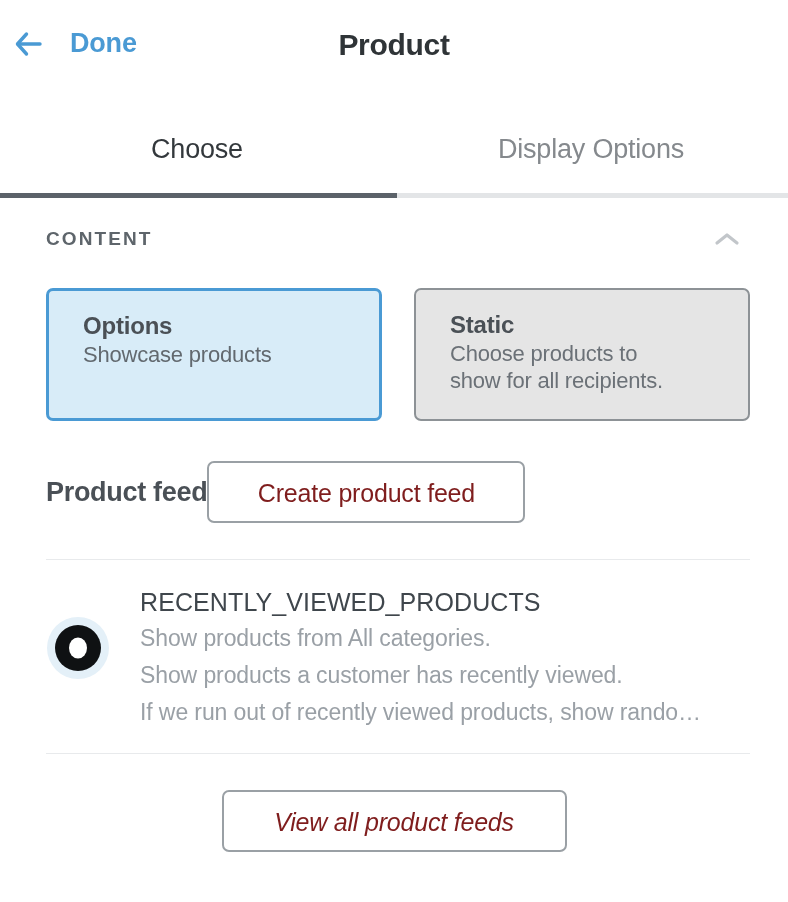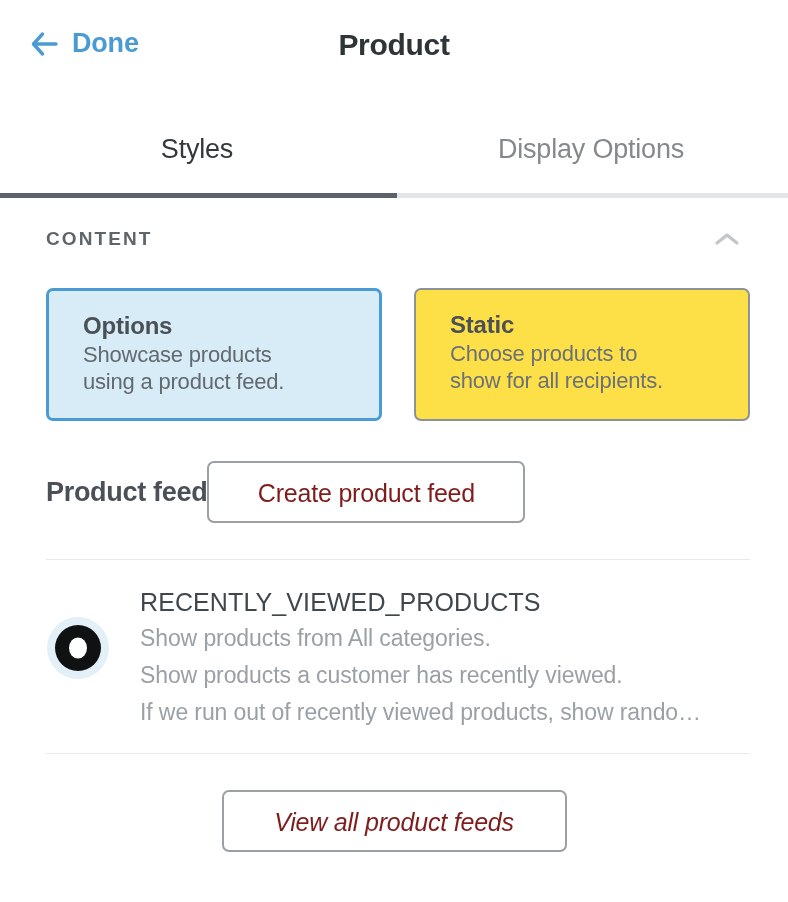--- a/index.html
+++ b/index.html
@@ -22,25 +22,25 @@
   }
 
   
   .header {
     position: relative;
     height: 105px;
     background: #ffffff;
   }
   .back-link {
     position: absolute;
-    left: 30px;
+    left: 14px;
     top: 30px;
     display: flex;
     align-items: center;
-    gap: 14px;
+    gap: 28px;
     cursor: pointer;
     user-select: none;
   }
   .back-arrow {
     display: block;
     width: 28px;
     height: 26px;
   }
   .back-label {
     font-size: 27px;
@@ -145,21 +145,21 @@
     border-radius: 7px;
     padding: 22px 0 0 34px;
     cursor: pointer;
     user-select: none;
   }
   .option-card.selected {
     background: #d8ecf8;
     border: 3px solid #4a9ad4;
   }
   .option-card.unselected {
-    background: #fde047;
+    background: #e5e5e5;
     border: 2px solid #8d9296;
   }
   .option-title {
     font-size: 24px;
     font-weight: bold;
     color: #4a5056;
     line-height: 1.12;
     letter-spacing: -0.2px;
   }
   .option-desc {
@@ -288,21 +288,21 @@
         </svg>
       </span>
       <span class="back-label">Done</span>
     </div>
     <div class="page-title">Product</div>
   </div>
 
   <div class="tabs">
     <div class="tab-strip">
       <div class="tab active">
-        <span>Styles</span>
+        <span>Choose</span>
       </div>
       <div class="tab inactive">
         <span>Display Options</span>
       </div>
     </div>
     <div class="tab-underline-track"></div>
     <div class="tab-underline-active"></div>
   </div>
 
   <div class="content">
@@ -315,21 +315,20 @@
         </svg>
       </span>
     </div>
 
     <div class="option-row">
 
       <div class="option-card selected">
         <div class="option-title">Options</div>
         <div class="option-desc">
           <div>Showcase products</div>
-          <div>using a product feed.</div>
         </div>
       </div>
 
       <div class="option-card unselected">
         <div class="option-title">Static</div>
         <div class="option-desc">
           <div>Choose products to</div>
           <div>show for all recipients.</div>
         </div>
       </div>

